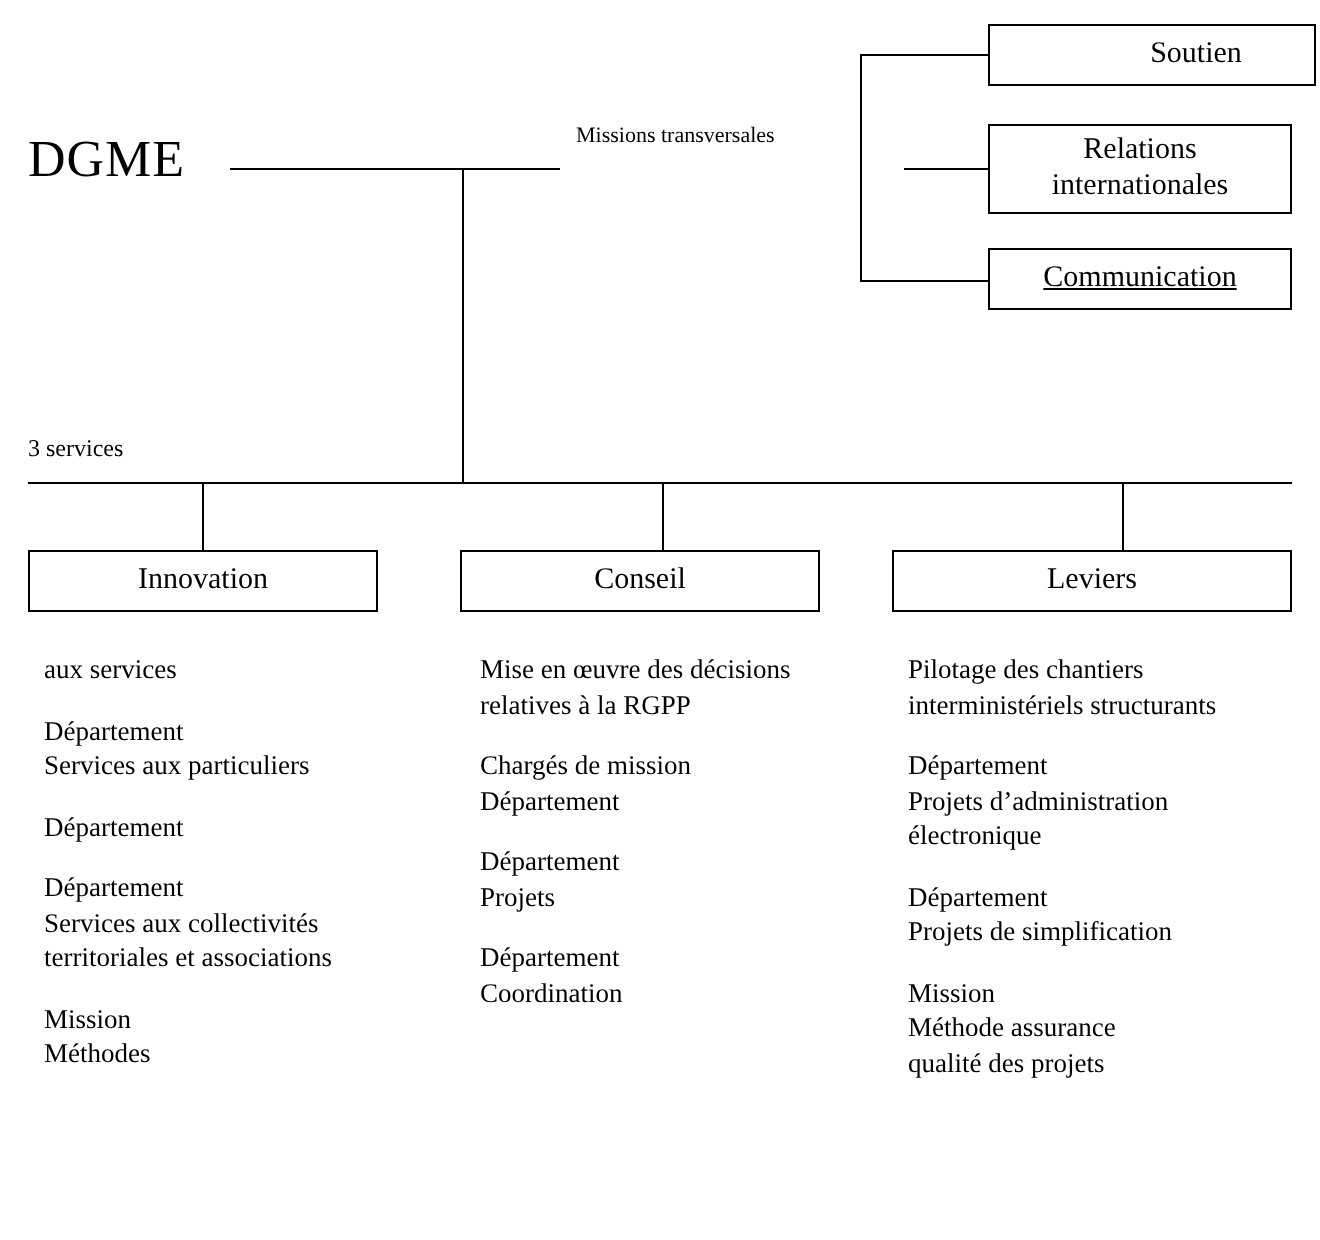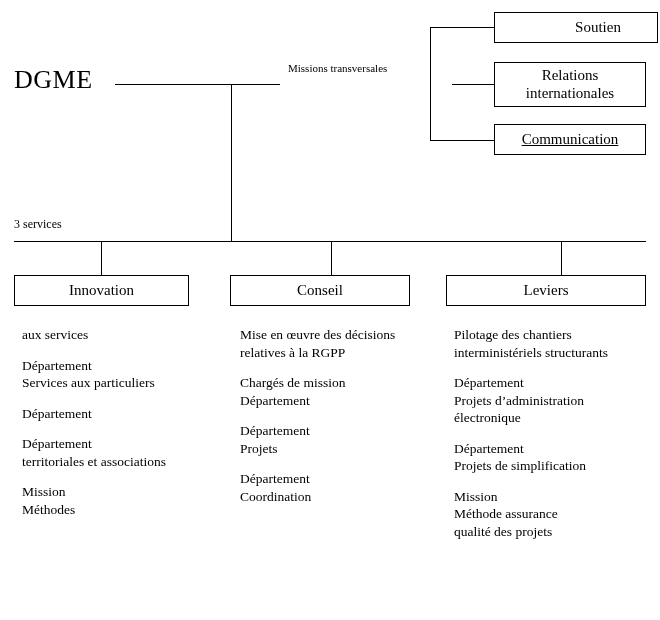--- a/index.html
+++ b/index.html
@@ -121,20 +121,21 @@
       </div>
       <div class="blk">
         <span class="ln">Département</span>
         <span class="ln">Services aux particuliers</span>
       </div>
       <div class="blk">
         <span class="ln">Département</span>
       </div>
       <div class="blk">
         <span class="ln">Département</span>
+        <span class="ln">Services aux collectivités</span>
         <span class="ln">territoriales et associations</span>
       </div>
       <div class="blk">
         <span class="ln">Mission</span>
         <span class="ln">Méthodes</span>
       </div>
     </div>
   <div class="col-text" style="left:240px; top:326px;">
       <div class="blk">
         <span class="ln">Mise en œuvre des décisions</span>

